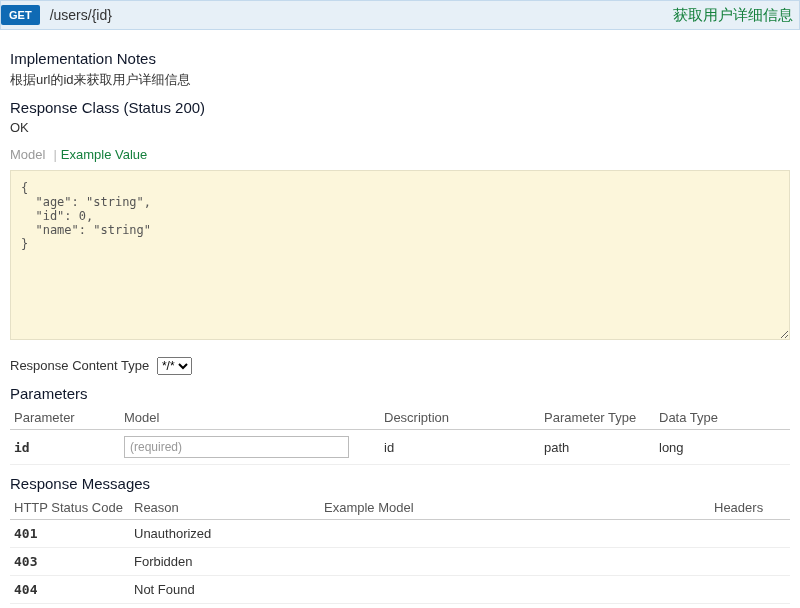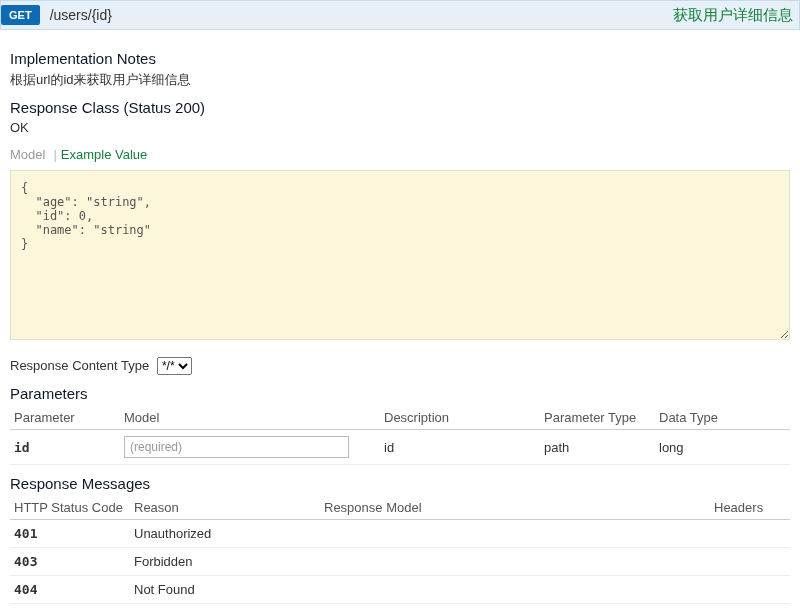--- a/index.html
+++ b/index.html
@@ -184,21 +184,21 @@
       </tr>
     </tbody>
   </table>
 
   <h4 class="section">Response Messages</h4>
   <table class="resp">
     <thead>
       <tr>
         <th class="col-code">HTTP Status Code</th>
         <th class="col-reason">Reason</th>
-        <th class="col-model">Response Model</th>
+        <th class="col-model">Example Model</th>
         <th class="col-headers">Headers</th>
       </tr>
     </thead>
     <tbody id="resp-body">
     <tr>
           <td class="code-cell">401</td>
           <td>Unauthorized</td>
           <td></td>
           <td></td>
         </tr>

